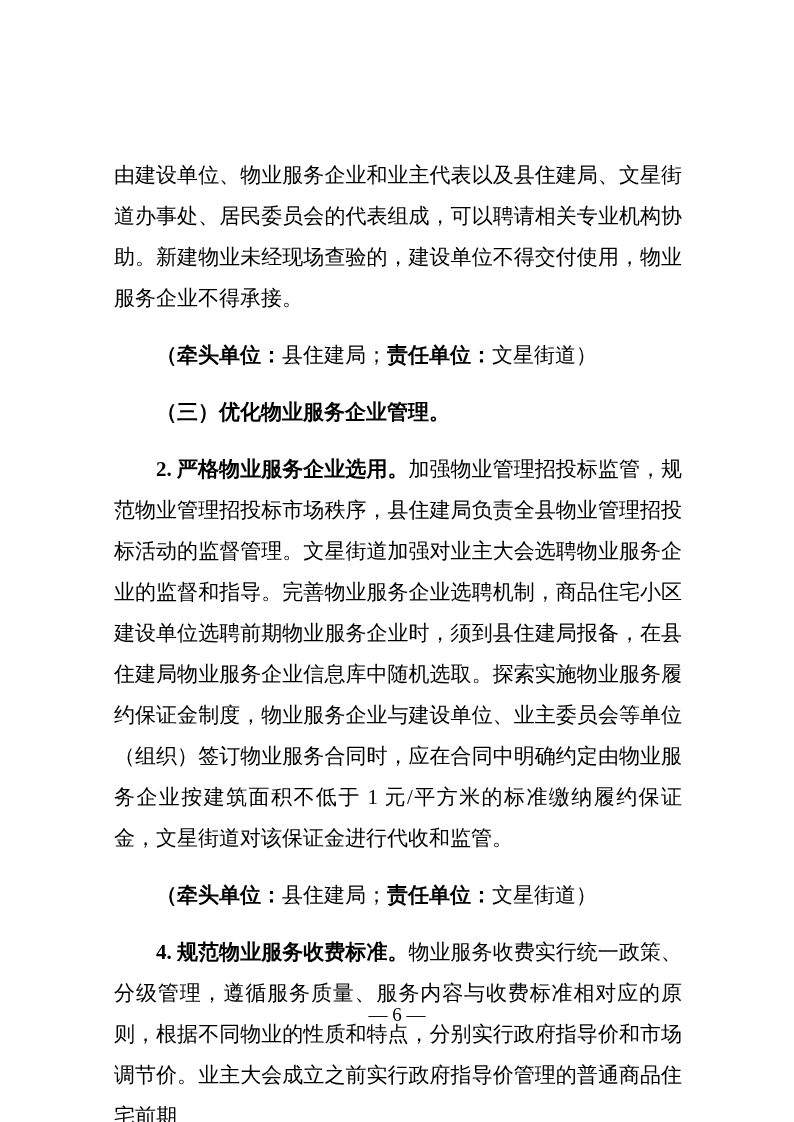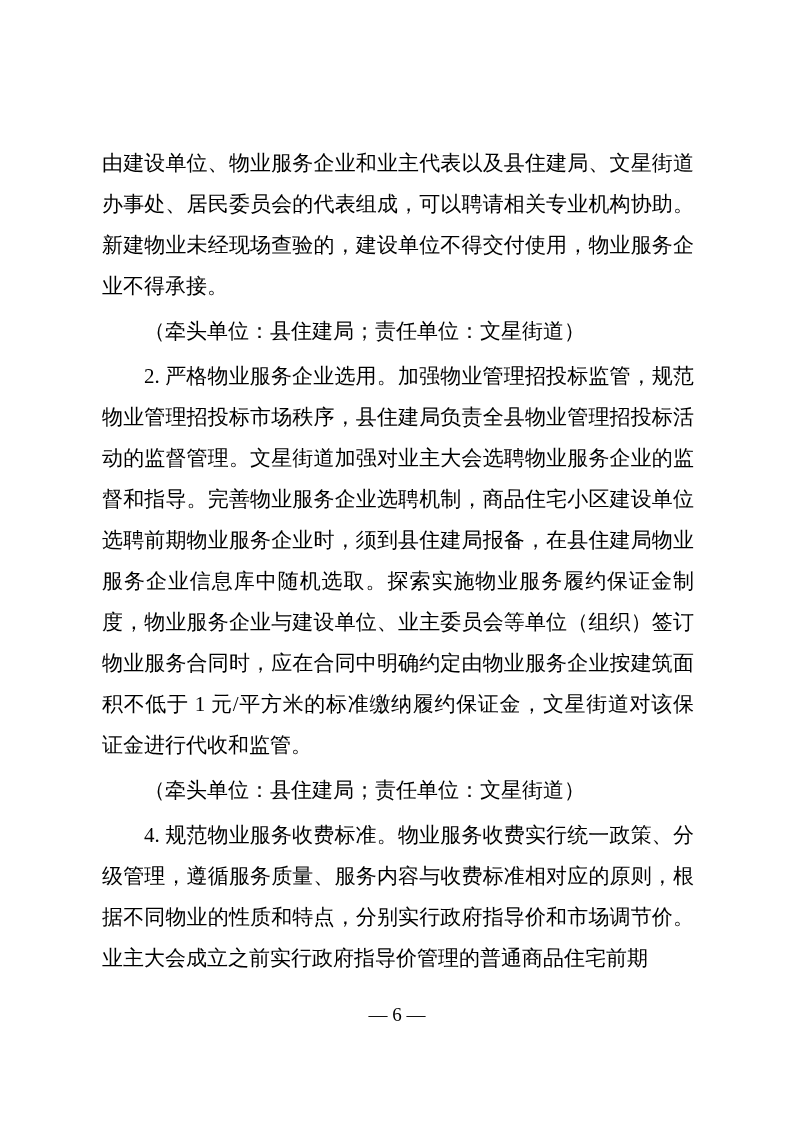--- a/index.html
+++ b/index.html
@@ -15,34 +15,34 @@
     background: #ffffff;
     box-sizing: border-box;
     padding: 139px 96px 0 98px;
     font-family: "Liberation Serif", "DejaVu Serif", serif;
     font-size: 21px;
     line-height: 41px;
     color: #000000;
     overflow: hidden;
   }
   .doc-body p {
-    margin: 4px;
+    margin: 16px;
     text-align: justify;
     text-justify: inter-character;
     word-break: break-all;
   }
   .para-indent {
     text-indent: 2em;
   }
   .unit-line {
     text-indent: 2em;
     text-align: left !important;
   }
   .bold {
-    font-weight: normal;
+    font-weight: bold;
   }
   .heading-line {
     text-indent: 2em;
     font-weight: bold;
     text-align: left !important;
   }
   .doc-footer {
     position: absolute;
     top: 994px;
     left: 0;
@@ -60,20 +60,23 @@
   <div class="doc-body">
 
     <p>
       <span>由建设单位、物业服务企业和业主代表以及县住建局、文星街道办事处、居民委员会的代表组成，可以聘请相关专业机构协助。新建物业未经现场查验的，建设单位不得交付使用，物业服务企业不得承接。</span>
     </p>
 
     <p class="unit-line">
       <span class="bold">（牵头单位：</span><span>县住建局；</span><span class="bold">责任单位：</span><span>文星街道）</span>
     </p>
 
+    <p class="heading-line">
+      <span>（三）优化物业服务企业管理。</span>
+    </p>
 
     <p class="para-indent">
       <span class="bold">2. 严格物业服务企业选用。</span><span>加强物业管理招投标监管，规范物业管理招投标市场秩序，县住建局负责全县物业管理招投标活动的监督管理。文星街道加强对业主大会选聘物业服务企业的监督和指导。完善物业服务企业选聘机制，商品住宅小区建设单位选聘前期物业服务企业时，须到县住建局报备，在县住建局物业服务企业信息库中随机选取。探索实施物业服务履约保证金制度，物业服务企业与建设单位、业主委员会等单位（组织）签订物业服务合同时，应在合同中明确约定由物业服务企业按建筑面积不低于 1 元/平方米的标准缴纳履约保证金，文星街道对该保证金进行代收和监管。</span>
     </p>
 
     <p class="unit-line">
       <span class="bold">（牵头单位：</span><span>县住建局；</span><span class="bold">责任单位：</span><span>文星街道）</span>
     </p>
 
     <p class="para-indent">

